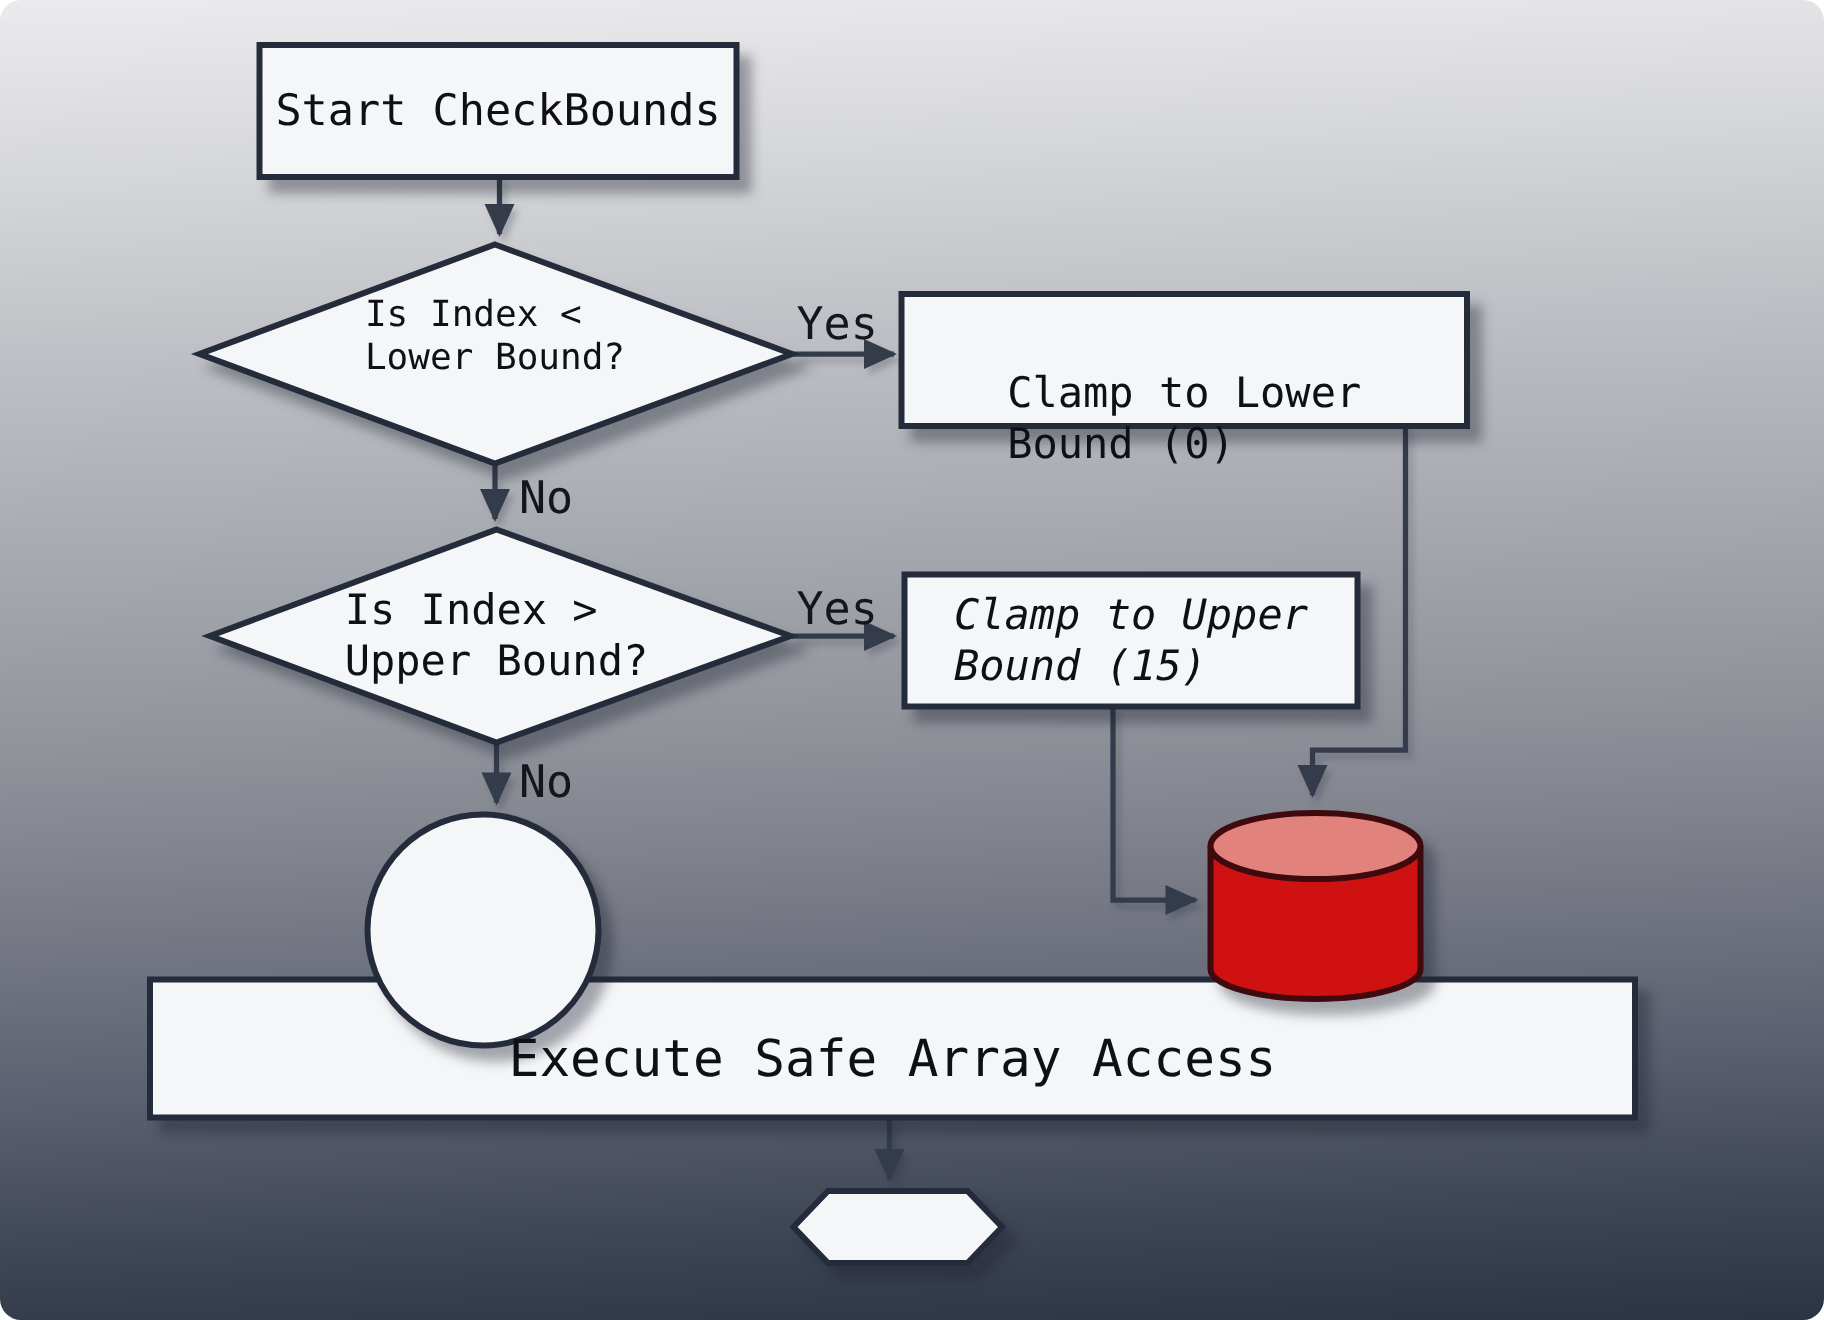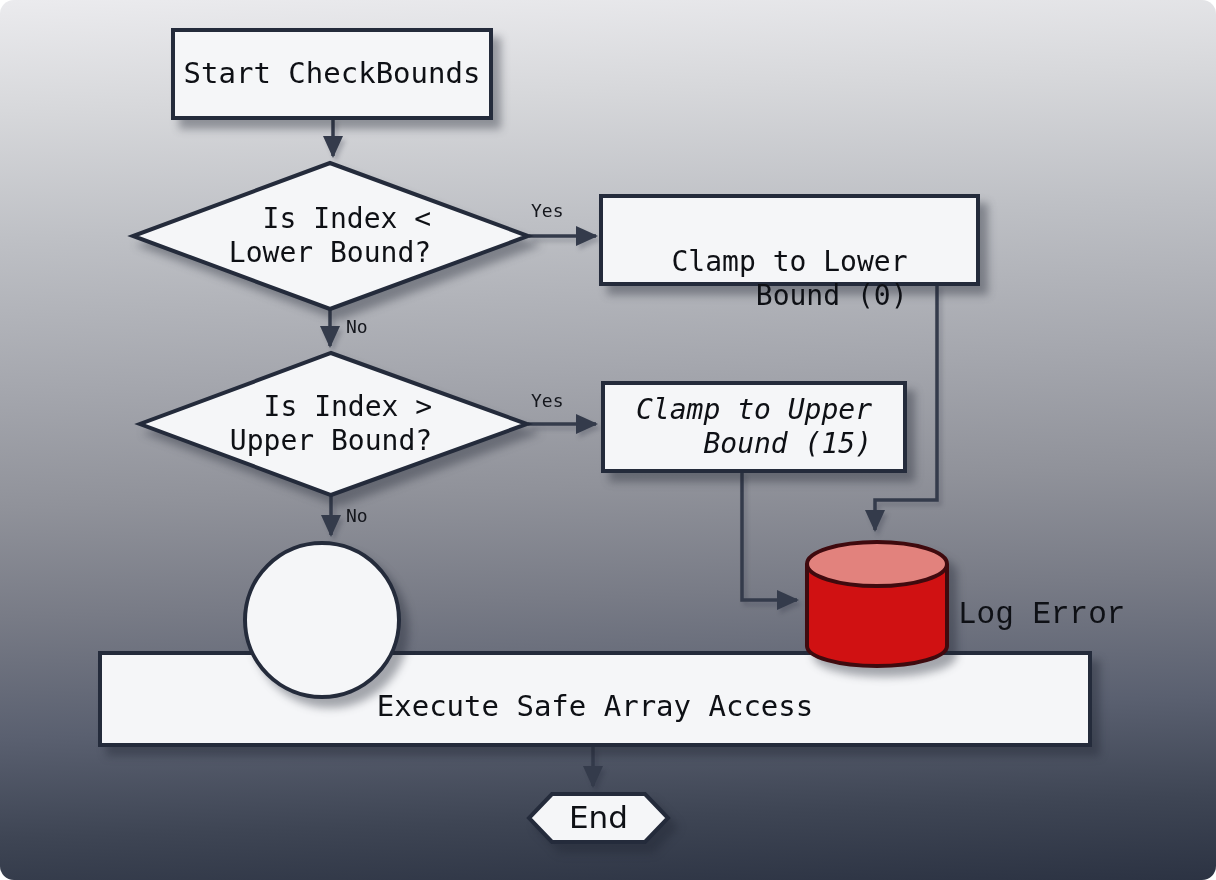--- a/index.html
+++ b/index.html
@@ -27,42 +27,42 @@
     stroke:#242b3b;
     stroke-width:4;
   }
   .shape { filter: drop-shadow(8px 9px 4px rgba(28,33,48,0.38)); }
   .connectors { filter: drop-shadow(3px 4px 2px rgba(28,33,48,0.22)); }
   .lbl {
     position:absolute;
     display:flex;
     align-items:center;
     justify-content:center;
-    text-align:right;
+    text-align:left;
     color:#0e1015;
     white-space:pre-line;
     line-height:1.22;
     font-size:28px;
   }
   #lbl-start   { left:173px; top:30px;  width:318px; height:88px; font-size:29px; }
-  #lbl-d1      { left:165px; top:196px; width:330px; height:80px; font-size:28px; }
+  #lbl-d1      { left:165px; top:184px; width:330px; height:80px; font-size:24px; }
   #lbl-clamp-lower { left:601px; top:198px; width:377px; height:84px;margin-top:39px; }
   #lbl-d2      { left:165px; top:384px; width:332px; height:80px; font-size:28px; }
   #lbl-clamp-upper { left:603px; top:385px; width:302px; height:84px;font-style:italic; }
   #lbl-circle  { left:243px; top:566px; width:160px; height:108px; font-size:27px; line-height:1.25; }
-  #lbl-execute { left:100px; top:655px; width:990px; height:104px; font-size:29px; }
+  #lbl-execute { left:100px; top:655px; width:990px; height:104px; font-size:34px; }
   #lbl-end     { left:529px; top:795px; width:139px; height:46px;
                  font-family:"DejaVu Sans", sans-serif; font-size:31px; }
   #lbl-log-error { left:958px; top:596px; width:230px; height:38px;
                  justify-content:flex-start; text-align:left;
                  font-family:"Liberation Mono", monospace; font-size:31px; }
   .edge-lbl {
     position:absolute;
     color:#14161c;
-    font-size:18px;
+    font-size:30px;
     line-height:1;
   }
   #edge-yes-1 { left:531px; top:202px; }
   #edge-no-1  { left:346px; top:318px; }
   #edge-yes-2 { left:531px; top:392px; }
   #edge-no-2  { left:346px; top:507px; }
 </style>
 </head>
 <body>
 
@@ -112,23 +112,21 @@
 
   <div class="lbl" id="lbl-d2">Is Index &gt;
 Upper Bound?</div>
 
   <div class="lbl" id="lbl-clamp-upper">Clamp to Upper
 Bound (15)</div>
 
 
   <div class="lbl" id="lbl-execute">Execute Safe Array Access</div>
 
-  <div class="lbl" id="lbl-end">End</div>
 
-  <div class="lbl" id="lbl-log-error">Log Error</div>
 
   <div class="edge-lbl" id="edge-yes-1">Yes</div>
 
   <div class="edge-lbl" id="edge-no-1">No</div>
 
   <div class="edge-lbl" id="edge-yes-2">Yes</div>
 
   <div class="edge-lbl" id="edge-no-2">No</div>
 
 </div>

